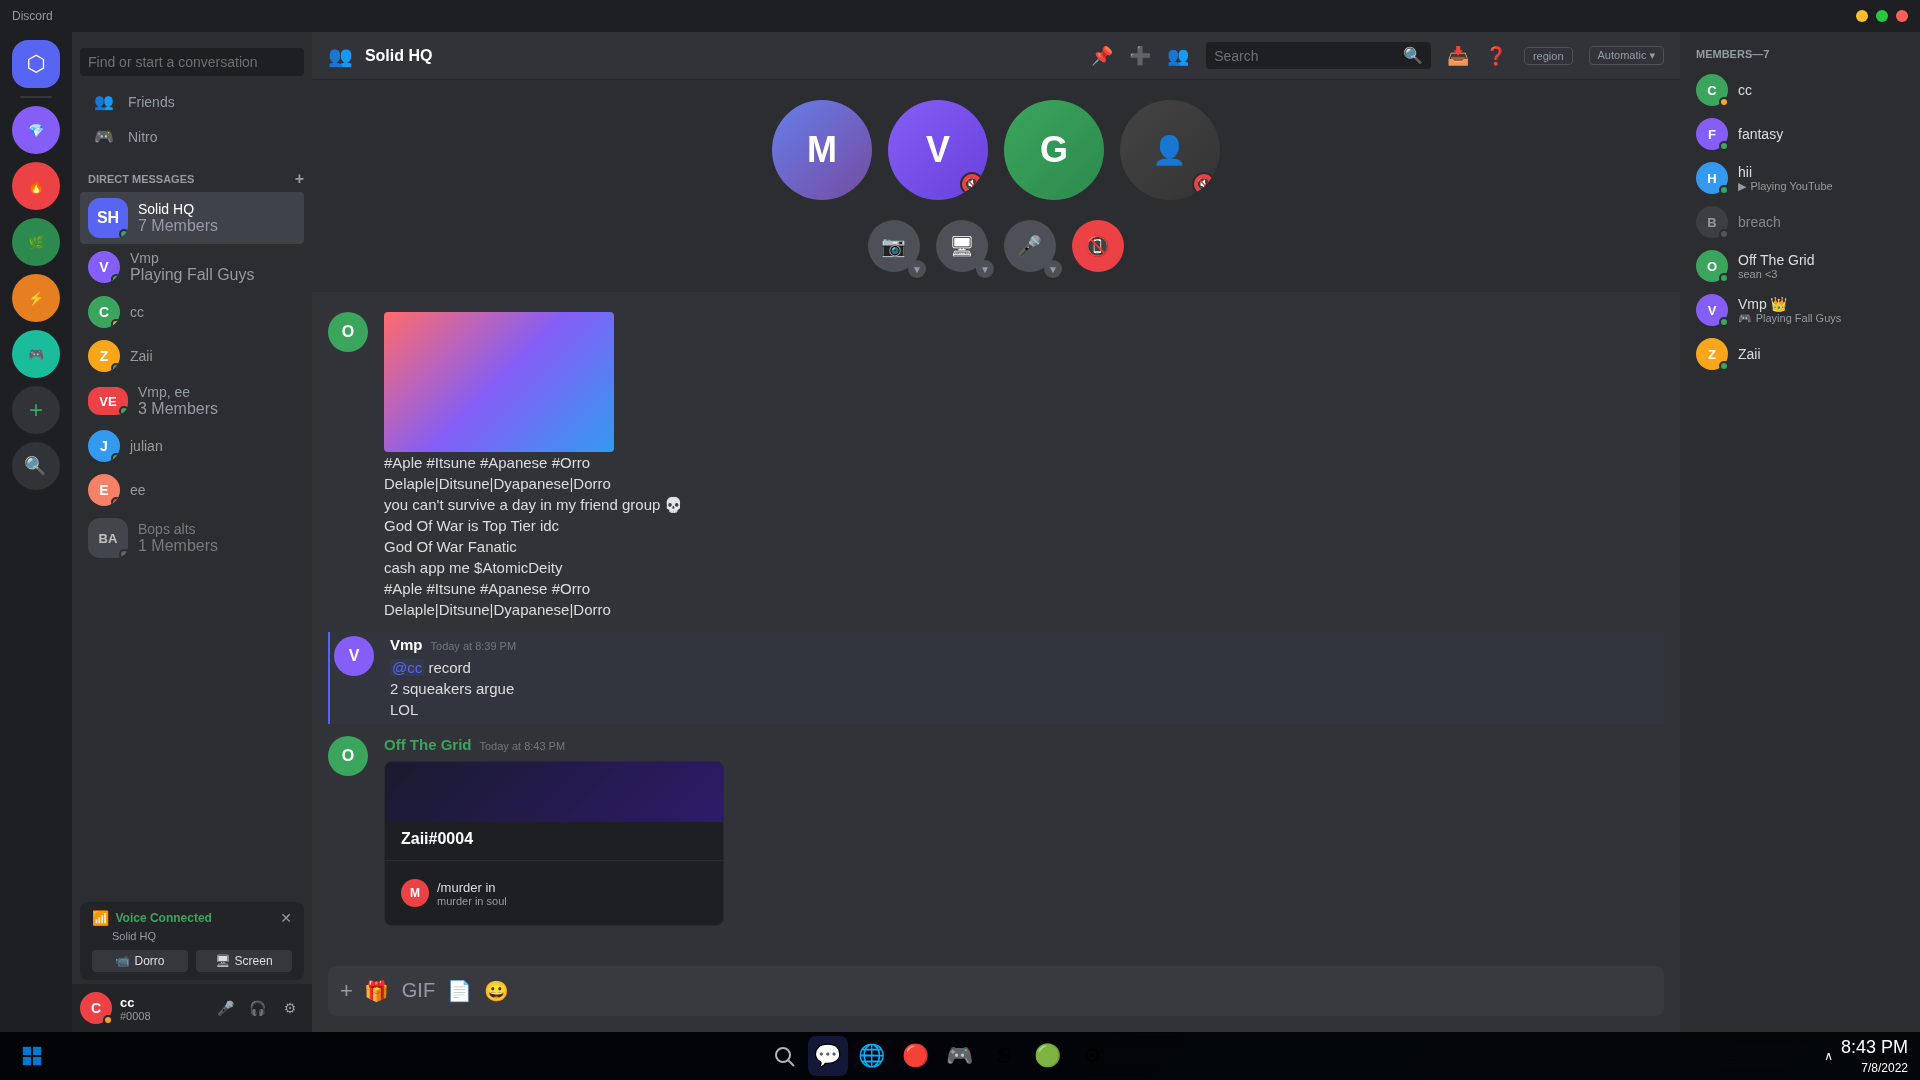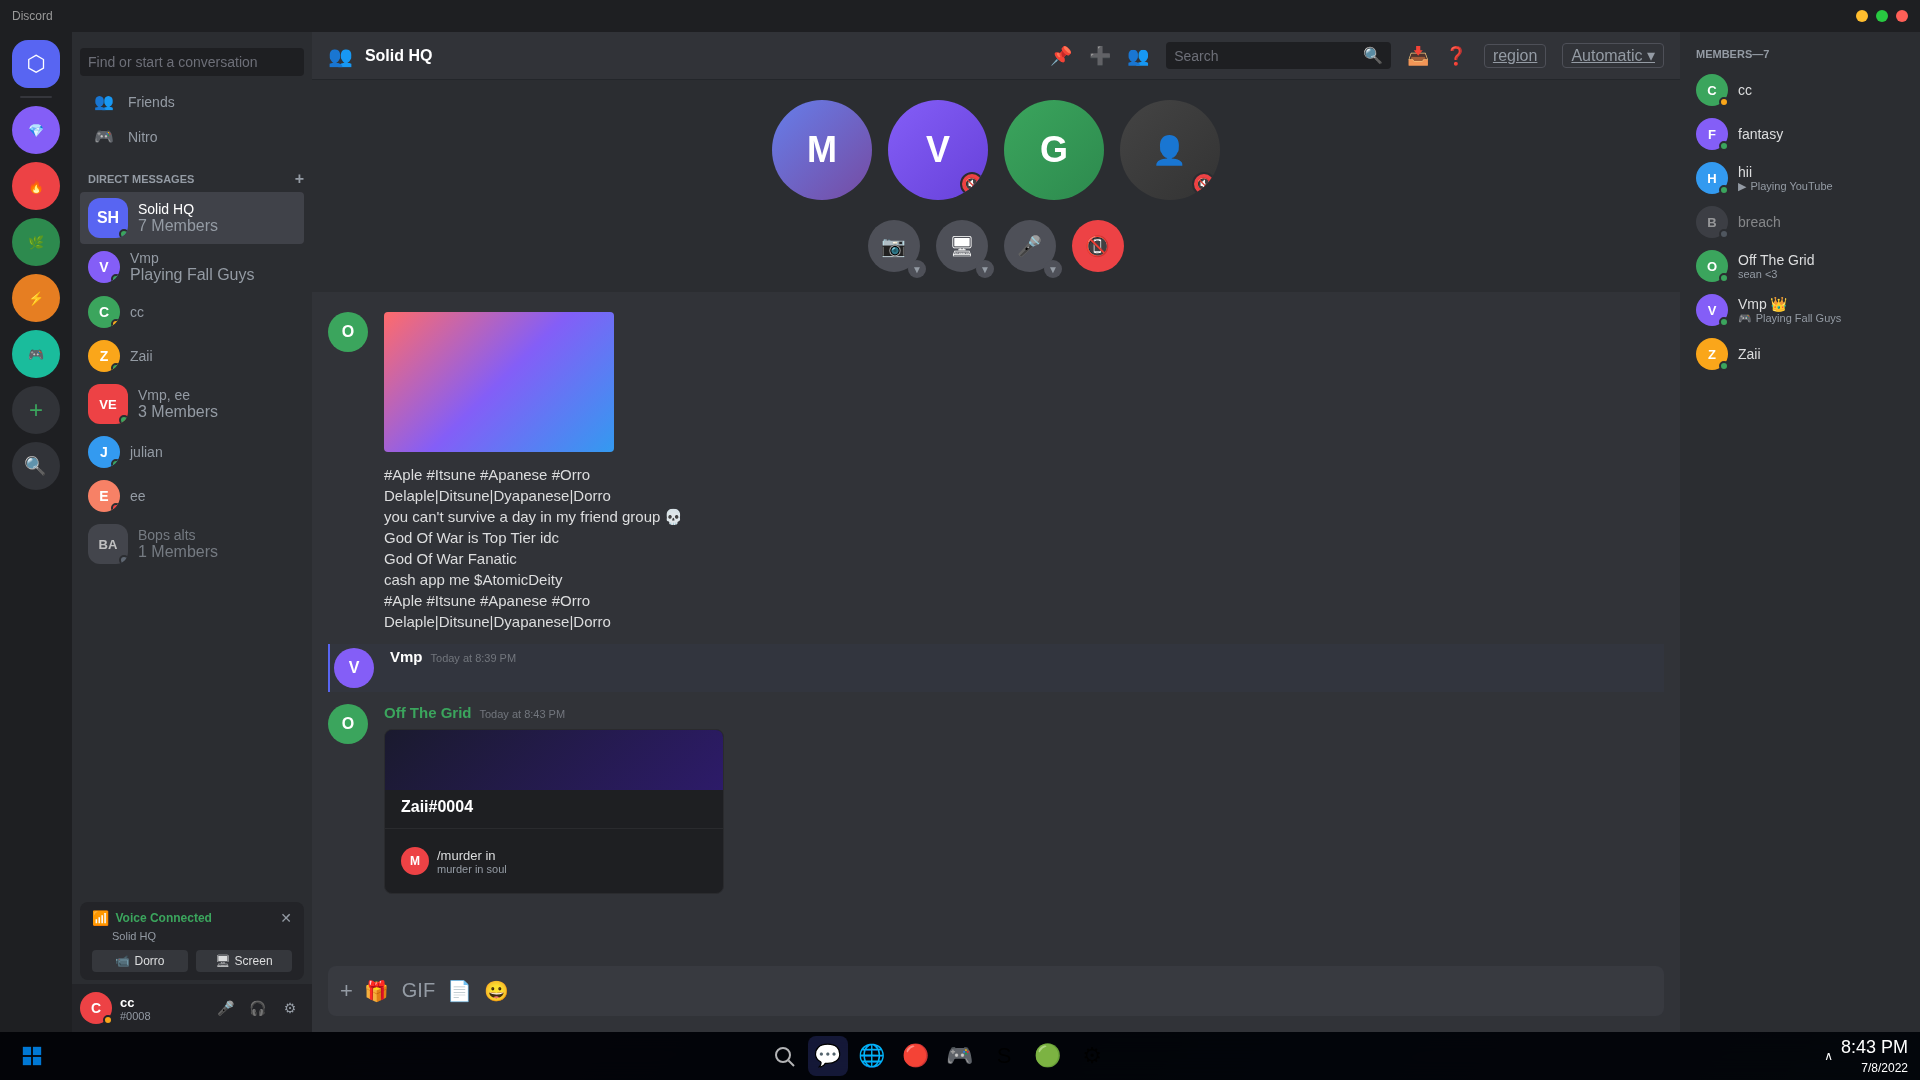--- a/index.html
+++ b/index.html
@@ -362,26 +362,25 @@
       outline: none;
       flex: 1;
     }
     .search-box input::placeholder { color: #6d6f78; }
 
     .region-badge {
       background: #313338;
       border: 1px solid #4e5058;
       border-radius: 4px;
       color: #949ba4;
-      font-size: 16px;
+      font-size: 11px;
       padding: 2px 8px;
       display: flex;
       align-items: center;
       gap: 4px;
-      text-decoration: underline;
     }
 
     
     .voice-call-area {
       background: #2b2d31;
       display: flex;
       flex-direction: column;
       align-items: center;
       padding: 20px;
       flex-shrink: 0;
@@ -841,21 +840,21 @@
         <div class="dm-avatar" style="background:#faa61a;position:relative;">
           Z
           <div class="status-dot status-online"></div>
         </div>
         <div class="dm-item-info">
           <div class="dm-item-name">Zaii</div>
         </div>
       </div>
 
       <div class="dm-item">
-        <div class="dm-avatar" style="background:#ed4245;width:40px;height:40px;font-size:13px;border-radius:12px;">
+        <div class="dm-avatar" style="background:#ed4245;width:40px;height:28px;font-size:13px;border-radius:12px;">
           VE
           <div class="status-dot status-online"></div>
         </div>
         <div class="dm-item-info">
           <div class="dm-item-name">Vmp, ee</div>
           <div class="dm-item-sub">3 Members</div>
         </div>
       </div>
 
       <div class="dm-item">
@@ -993,39 +992,44 @@
           </button>
         </div>
       </div>
 
       <div class="messages-area">
 
         <div class="message-group">
           <div class="message-avatar" style="background:#3ba55d;">O</div>
           <div class="message-content">
             <div class="chat-image-placeholder" style="height:140px;width:230px;border-radius:4px;"></div>
-            <div class="message-text" style="margin-top:12px;">
+            <div class="message-text" style="margin-top:0;">
               #Aple #Itsune #Apanese #Orro<br>
               Delaple|Ditsune|Dyapanese|Dorro<br>
               you can't survive a day in my friend group 💀<br>
               God Of War is Top Tier idc<br>
               God Of War Fanatic<br>
               cash app me $AtomicDeity<br>
               #Aple #Itsune #Apanese #Orro<br>
               Delaple|Ditsune|Dyapanese|Dorro
             </div>
           </div>
         </div>
 
         <div class="message-group" style="background:rgba(88,101,242,0.04);padding:4px;border-left:2px solid #5865f2;margin:4px 0;">
           <div class="message-avatar" style="background:#845ef7;">V</div>
           <div class="message-content">
             <div class="message-header">
               <span class="message-author" style="color:#fff;">Vmp</span>
               <span class="message-timestamp">Today at 8:39 PM</span>
+            </div>
+            <div class="message-text">
+              <span class="mention">@cc</span> record<br>
+              2 squeakers argue<br>
+              LOL
             </div>
           </div>
         </div>
 
         <div class="message-group">
           <div class="message-avatar" style="background:#3ba55d;">O</div>
           <div class="message-content">
             <div class="message-header">
               <span class="message-author green">Off The Grid</span>
               <span class="message-timestamp">Today at 8:43 PM</span>

